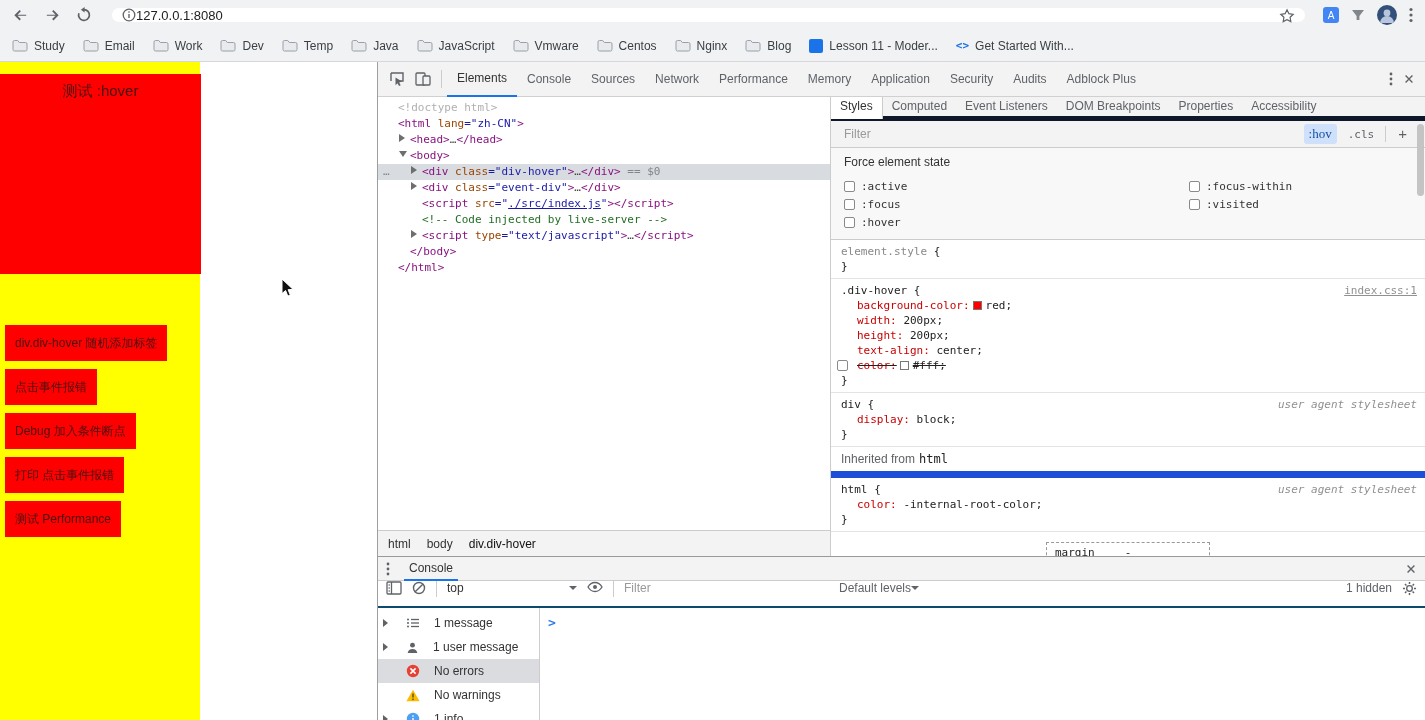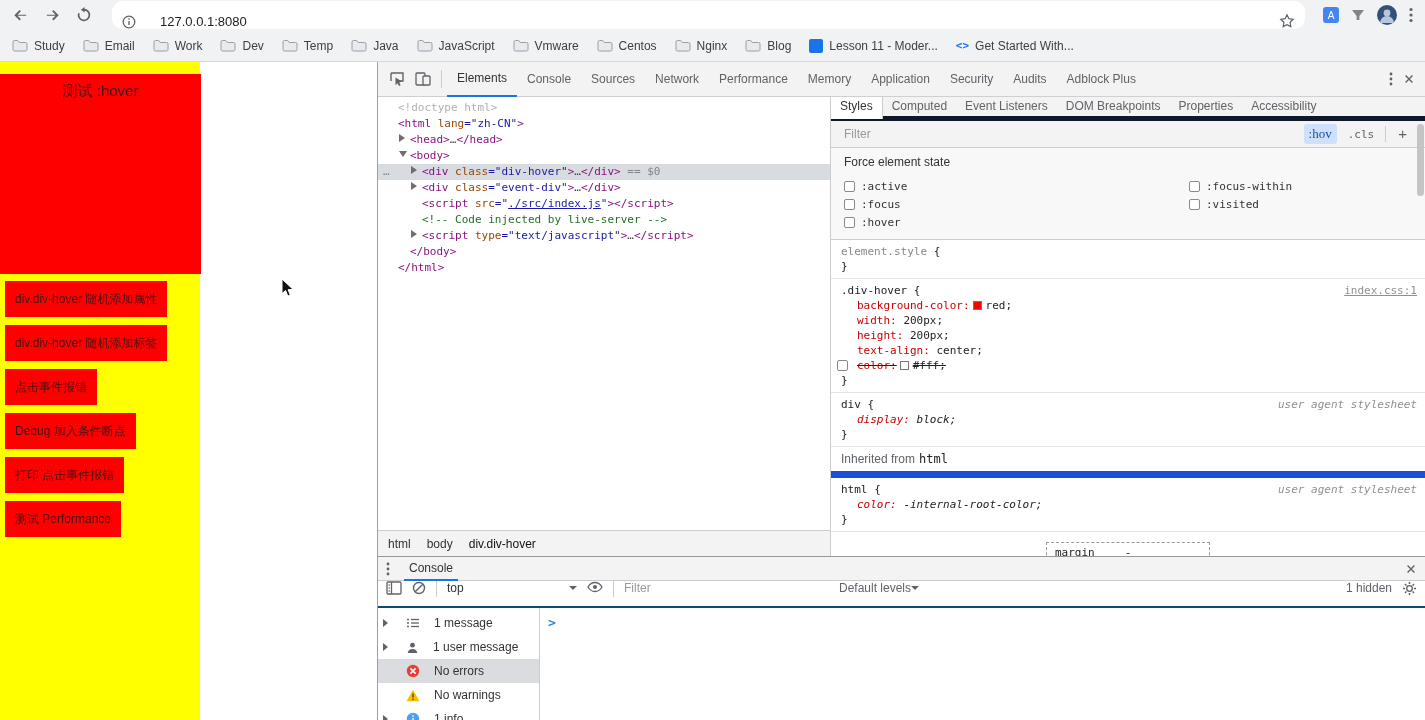--- a/index.html
+++ b/index.html
@@ -4,21 +4,21 @@
 <style>
   *{margin:0;padding:0;box-sizing:border-box}
   html,body{width:1425px;height:720px;overflow:hidden}
   body{font-family:"Liberation Sans",sans-serif;background:#fff}
   svg{display:block}
   #screen{position:relative;width:1425px;height:720px;overflow:hidden;background:#fff}
 
   
   #topbar{position:absolute;left:0;top:0;width:1425px;height:30px;background:#f1f2f4;display:flex;align-items:center;padding:0 10px;gap:12px}
   .navbtn{width:20px;height:20px;display:flex;align-items:center;justify-content:center;cursor:default}
-  #omnibox{flex:1;height:28px;background:#fff;border-radius:11px;display:flex;align-items:flex-end;padding:0 10px;gap:24px;margin:0 6px}
+  #omnibox{flex:1;height:14px;background:#fff;border-radius:11px;display:flex;align-items:flex-start;padding:0 10px;gap:0;margin:0 6px}
   #urltext{font-size:13px;color:#202124}
   #omni-star{margin-left:auto}
   #extensions{display:flex;align-items:center;gap:12px;padding-right:2px}
 
   #bmbar{position:absolute;left:0;top:30px;width:1425px;height:32px;background:#f1f2f4;border-bottom:1px solid #d5d7da;display:flex;align-items:center;padding:0 12px;gap:18px;white-space:nowrap;overflow:hidden}
   .bm{display:flex;align-items:center;gap:6px;font-size:12px;color:#3c4043}
   .code-ico{font-family:"DejaVu Sans Mono",monospace;font-size:11px;font-weight:bold;color:#1a73e8}
 
   
   #page{position:absolute;left:0;top:62px;width:377px;height:658px;background:#fff;overflow:hidden}
@@ -73,21 +73,21 @@
   .cb{display:inline-block;width:11px;height:11px;border:1px solid #8a8a8a;border-radius:2px;background:#fff;flex:none}
   .esblock,.rule{border-bottom:1px solid #e3e3e3;padding:4px 8px 4px 10px;position:relative;line-height:15px}
   .es-sel{color:#888}
   .brace{color:#222}
   .src{position:absolute;right:8px;top:4px;color:#909090}
   .src.lk{text-decoration:underline}
   .src.ua{font-style:italic}
   .decl{padding-left:16px;position:relative}
   .decl .pname{color:#c80000}
   .decl .pval{color:#222}
-  .decl.it{font-style:italic}
+  .decl.it{}
   .decl .cbx{position:absolute;left:-4px;top:2px}
   .decl.off .strike{text-decoration:line-through}
   .swatch{display:inline-block;width:9px;height:9px;border:1px solid #777;margin:0 4px 0 3px;vertical-align:-1px}
   .inherited{padding:5px 8px 5px 10px;border-bottom:7px solid #1d4ed8;font-family:"Liberation Sans",sans-serif;font-size:12px;color:#5f6368}
   .inherited .node{font-family:"DejaVu Sans Mono",monospace;color:#222;margin-left:4px}
   .boxmodel{margin:10px auto 0;width:164px;height:70px;border:1px dashed #999;background:#fff;position:relative;font-size:11px}
   .boxmodel .mlabel{position:absolute;left:8px;top:3px;color:#222}
   .boxmodel .mtop{position:absolute;left:0;right:0;top:3px;text-align:center;color:#222}
   .st-scrollbar{position:absolute;right:0;top:25px;bottom:0;width:9px}
   .st-scrollbar .thumb{position:absolute;right:1px;top:2px;width:7px;height:72px;background:#c4c4c4;border-radius:4px}
@@ -263,21 +263,20 @@
         <span class="code-ico">&lt;&gt;</span>
         <span>Get Started With...</span>
       </span>
   </div>
 
   <div id="page">
     <div id="yellowcol"></div>
     <div id="hoverbox">
       <span>测试 :hover</span>
     </div>
-    <div class="pbtn" style="top:219px">div.div-hover 随机添加属性</div>
     <div class="pbtn" style="top:263px">div.div-hover 随机添加标签</div>
     <div class="pbtn" style="top:307px">点击事件报错</div>
     <div class="pbtn" style="top:351px">Debug 加入条件断点</div>
     <div class="pbtn" style="top:395px">打印 点击事件报错</div>
     <div class="pbtn" style="top:439px">测试 Performance</div>
     <span id="cursor">
       <svg width="13" height="19" viewBox="0 0 13 19">
           <path d="M1 1v14.6l3.6-3.1 2.2 5.6 2.5-1-2.2-5.4 5-.3z" fill="#111" stroke="#fff" stroke-width="1"></path>
         </svg>
     </span>

